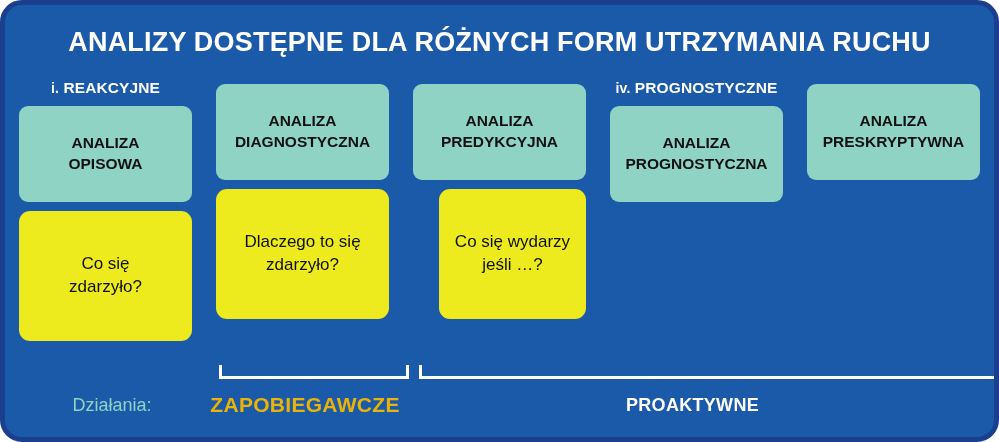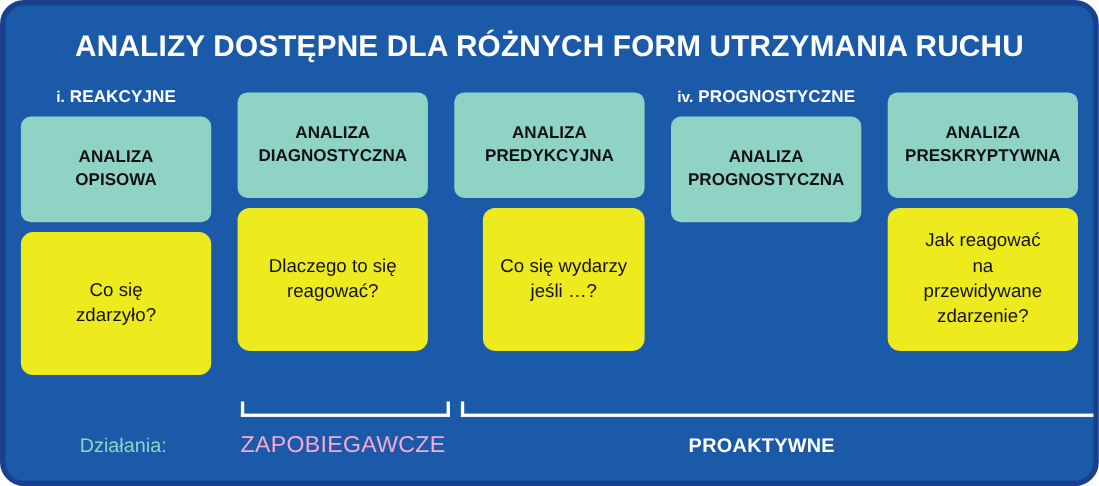--- a/index.html
+++ b/index.html
@@ -118,24 +118,24 @@
   }
   .footer-label {
     width: 186px;
     text-align: center;
     color: #8fd3c5;
     font-size: 18px;
     font-weight: normal;
   }
   .footer-prevent {
     width: 200px;
-    text-align: right;
-    color: #f9a8d4;
+    text-align: center;
+    color: #eab308;
     font-size: 21px;
-    font-weight: normal;
+    font-weight: bold;
     letter-spacing: 0.3px;
   }
   .footer-proactive {
     flex: 1;
     text-align: center;
     color: #ffffff;
     font-size: 18px;
     font-weight: bold;
     letter-spacing: 0.3px;
   }
@@ -157,21 +157,21 @@
       <div class="card-green" style="white-space: pre-line;">ANALIZA
 OPISOWA</div>
       <div class="card-yellow" style="white-space: pre-line;">Co się
 zdarzyło?</div>
     </div>
 
     <div class="col">
       <div class="card-green" style="white-space: pre-line;">ANALIZA
 DIAGNOSTYCZNA</div>
       <div class="card-yellow" style="white-space: pre-line;">Dlaczego to się
-reagować?</div>
+zdarzyło?</div>
     </div>
 
     <div class="col">
       <div class="card-green" style="white-space: pre-line;">ANALIZA
 PREDYKCYJNA</div>
       <div class="card-yellow" style="white-space: pre-line; margin-left: 26px;">Co się wydarzy
 jeśli …?</div>
     </div>
 
     <div class="col">
@@ -179,24 +179,20 @@
         <span class="num">iv.</span>
         <span>PROGNOSTYCZNE</span>
       </div>
       <div class="card-green" style="white-space: pre-line;">ANALIZA
 PROGNOSTYCZNA</div>
     </div>
 
     <div class="col">
       <div class="card-green" style="white-space: pre-line;">ANALIZA
 PRESKRYPTYWNA</div>
-      <div class="card-yellow" style="white-space: pre-line;">Jak reagować
-na
-przewidywane
-zdarzenie?</div>
     </div>
 
   </div>
 
   <div class="footer">
     <div class="brackets">
       <div class="bracket" style="left: 200px; width: 190px;"></div>
       <div class="bracket" style="left: 400px; width: 585px;"></div>
     </div>
     <div class="footer-row">

